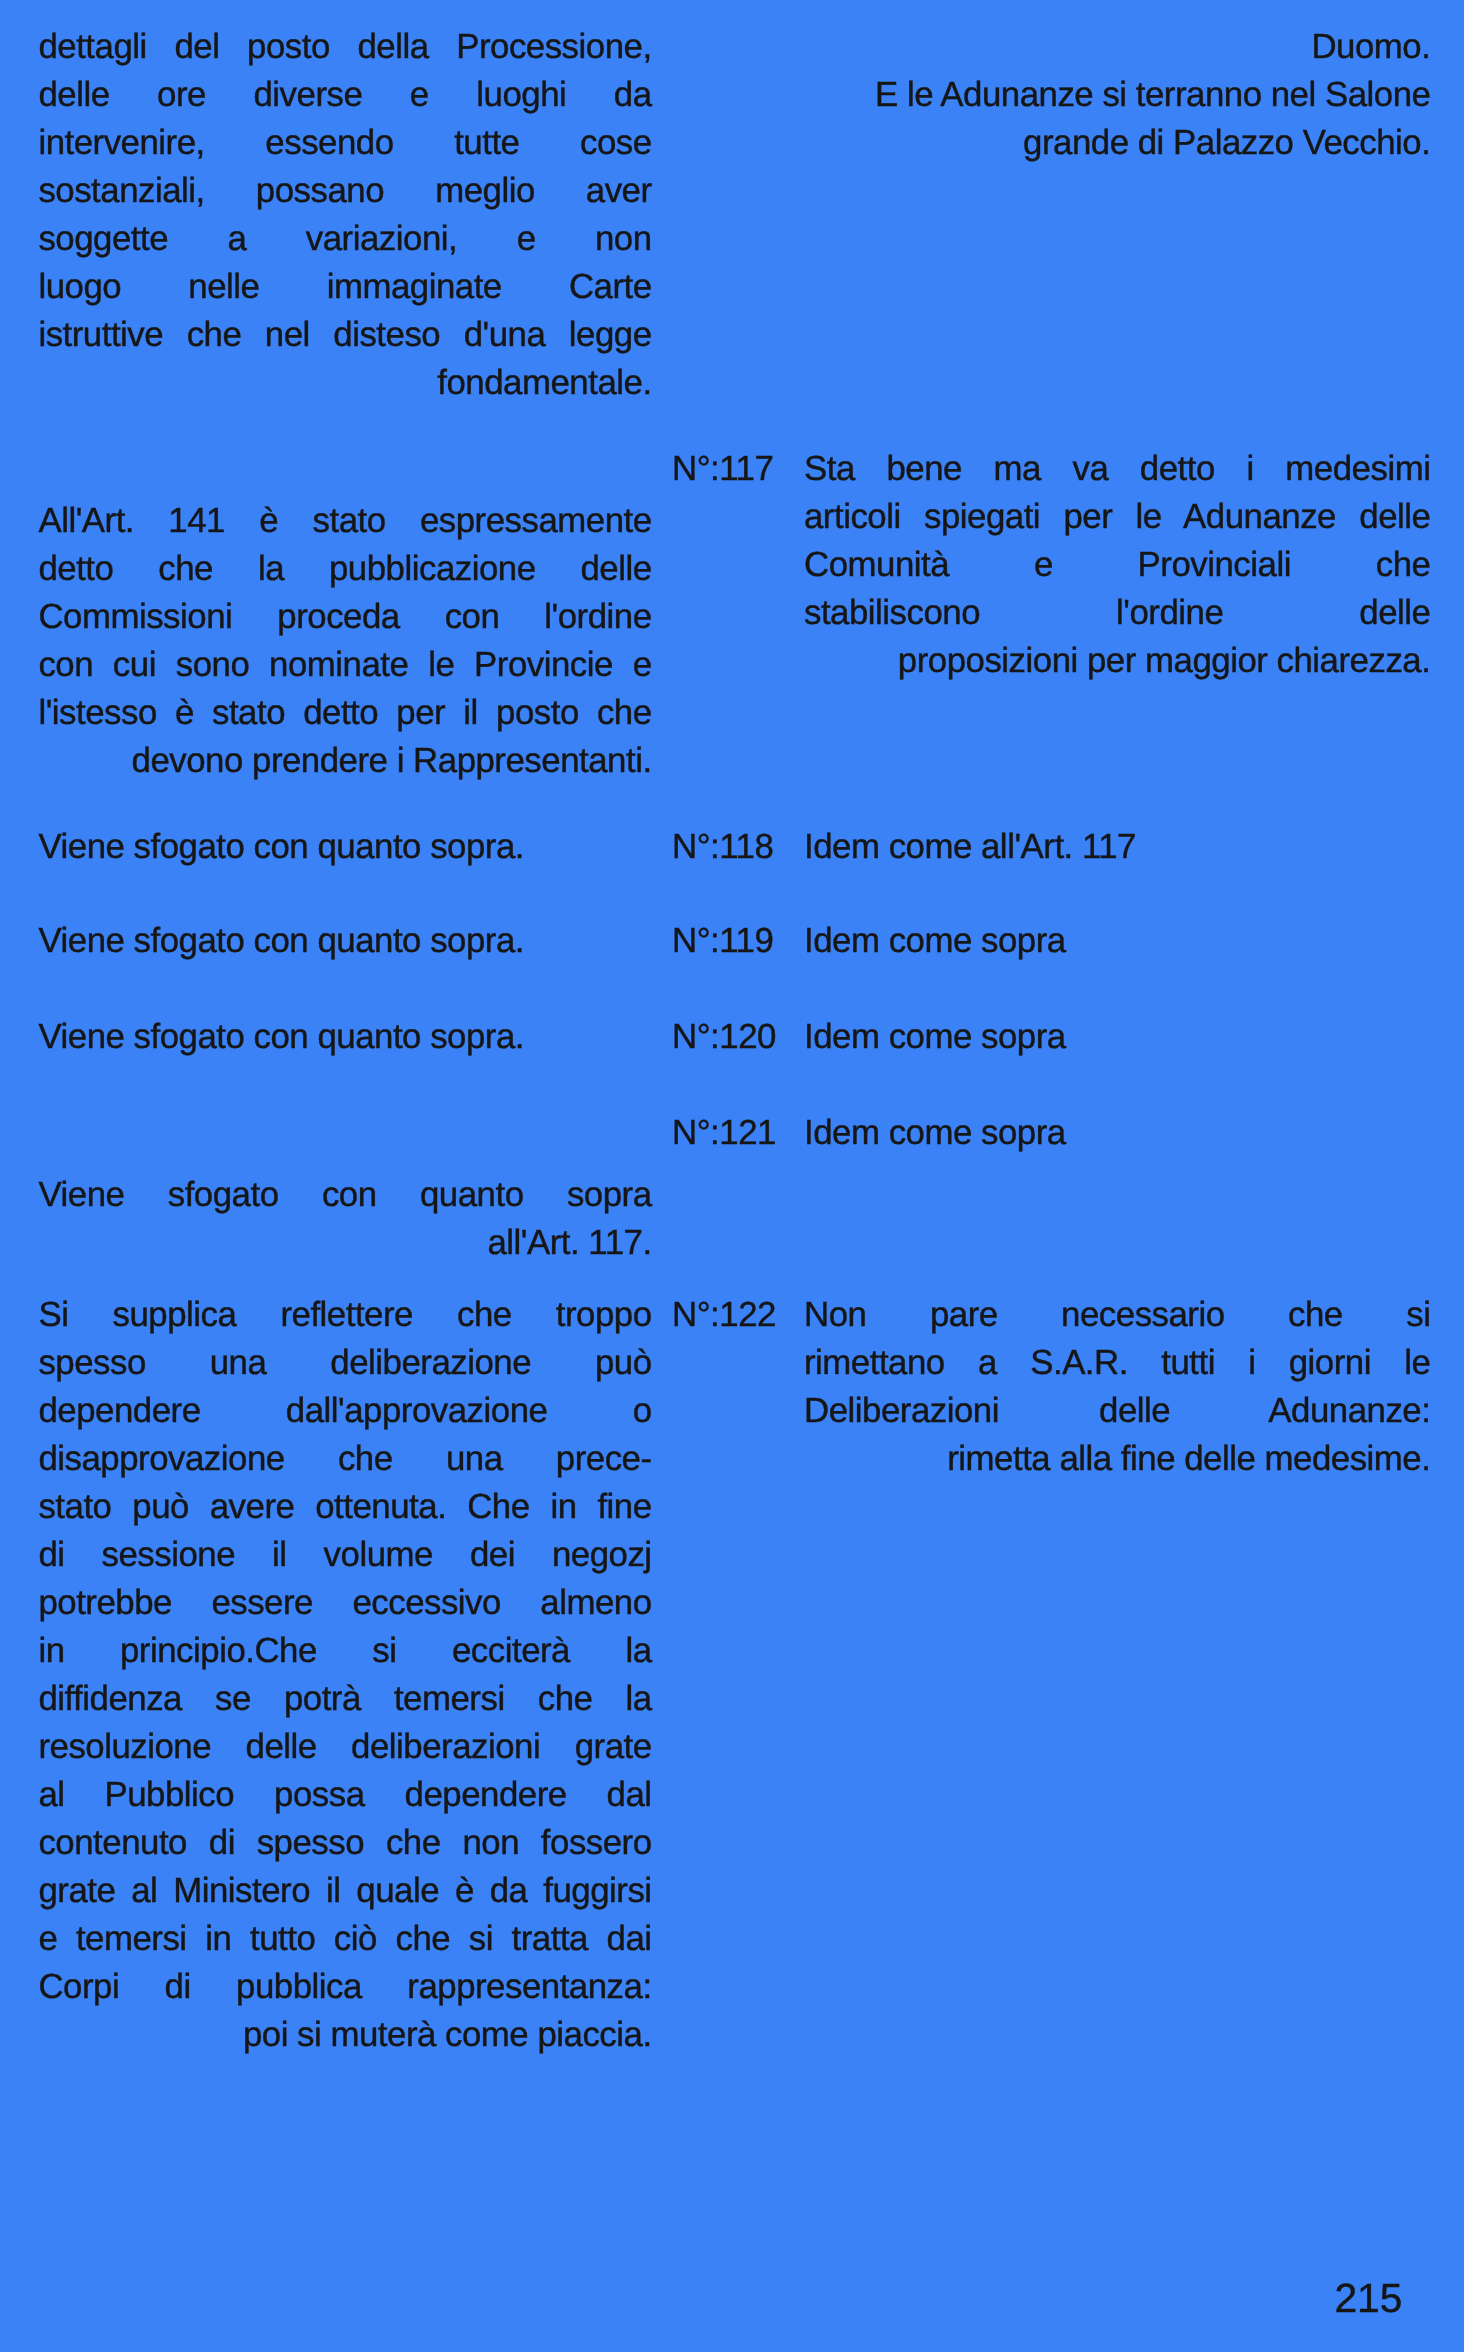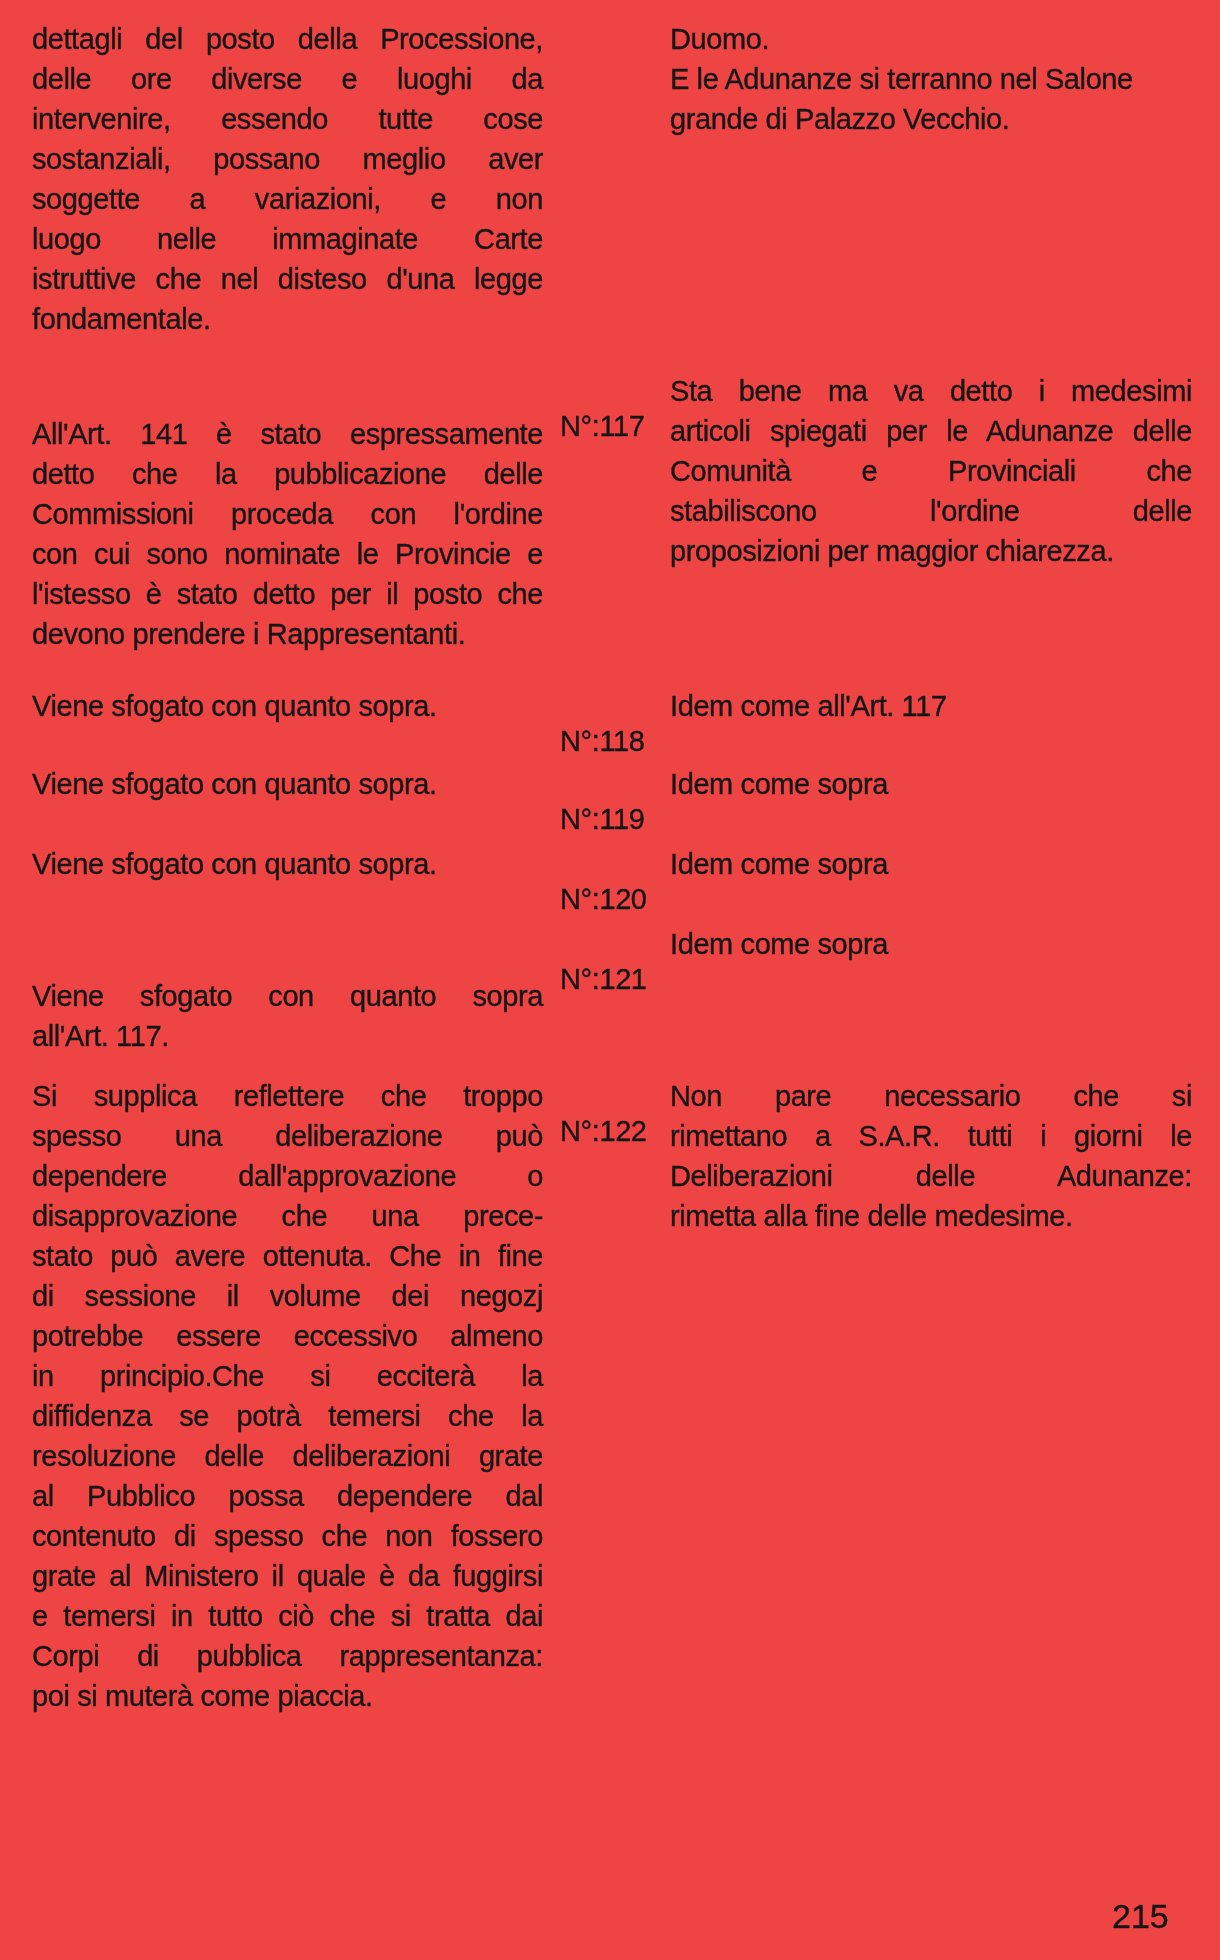--- a/index.html
+++ b/index.html
@@ -1,33 +1,33 @@
 <!DOCTYPE html>
 <html><head>
 <meta charset="utf-8">
 <style>
   html, body { margin: 0; padding: 0; background: #ffffff; }
   .page {
     position: relative;
     width: 1220px;
     height: 1960px;
-    background: #ef4444;
+    background: #3b82f6;
     color: #161616;
     font-family: "Liberation Sans", sans-serif;
     font-size: 29px;
     line-height: 40px;
     letter-spacing: -0.4px;
     -webkit-text-stroke: 0.35px #161616;
     overflow: hidden;
   }
   .block { position: absolute; }
   .leftcol   { left: 32px;  width: 511px; }
-  .labelcol  { left: 560px; width: 104px; white-space: nowrap; margin-top: 35px; }
+  .labelcol  { left: 560px; width: 104px; white-space: nowrap; }
   .textcol   { left: 670px; width: 522px; }
-  .line { min-height: 40px; }
+  .line { min-height: 40px; text-align: right; }
   
   .jl { text-align: justify; text-align-last: justify; }
   .pagenum {
     position: absolute;
     left: 1112px;
     top: 1893px;
     font-size: 34px;
     line-height: 46px;
     letter-spacing: 0;
   }

